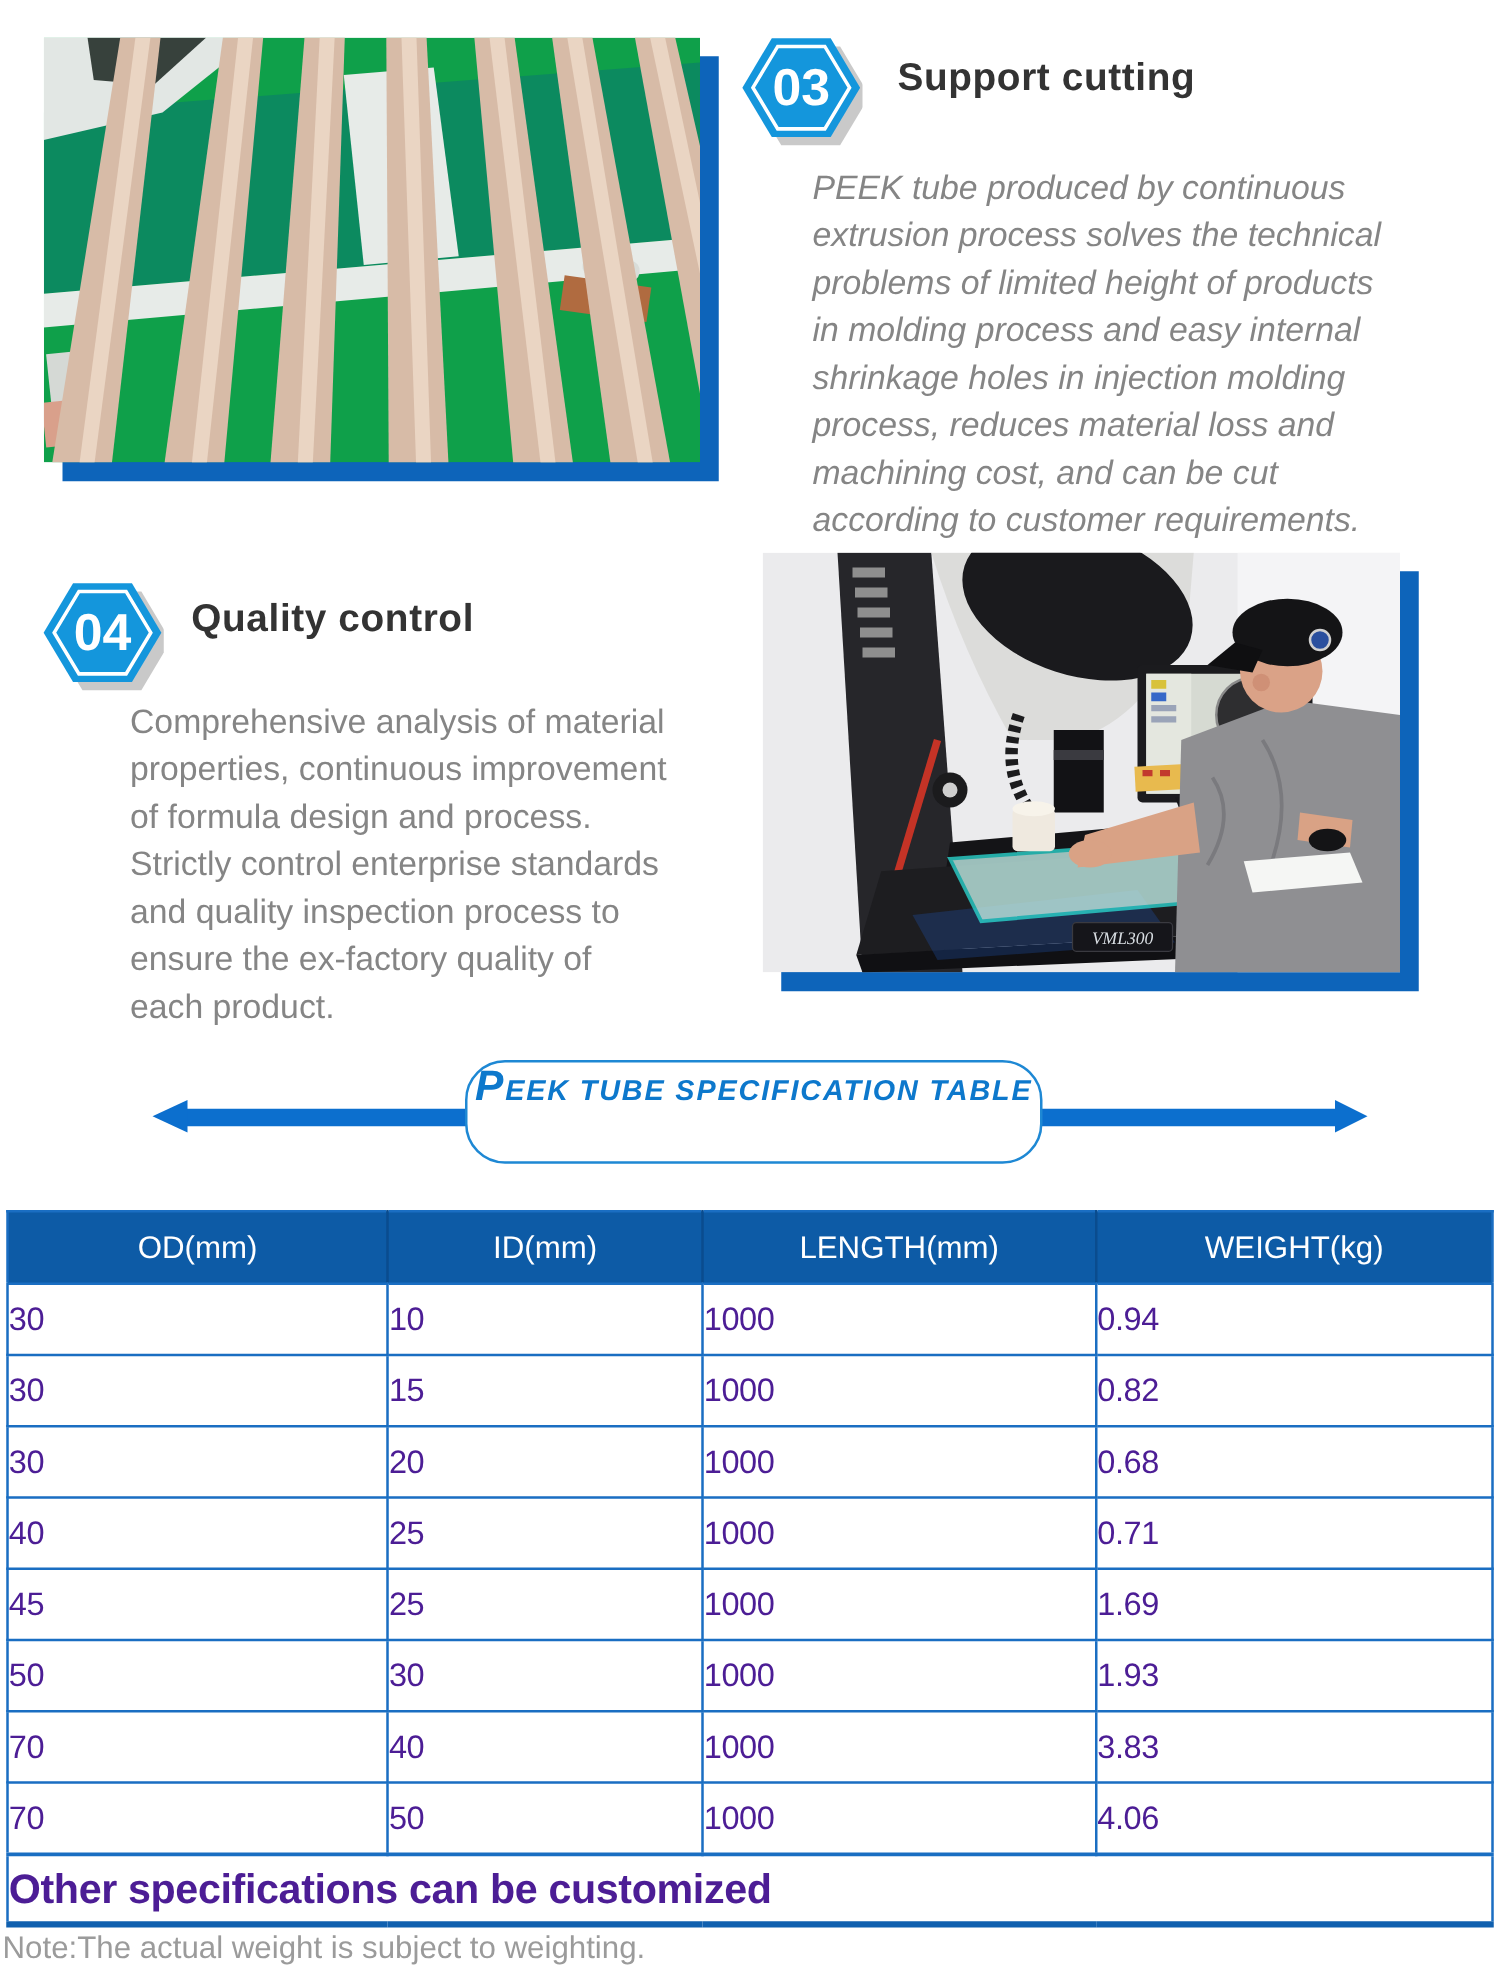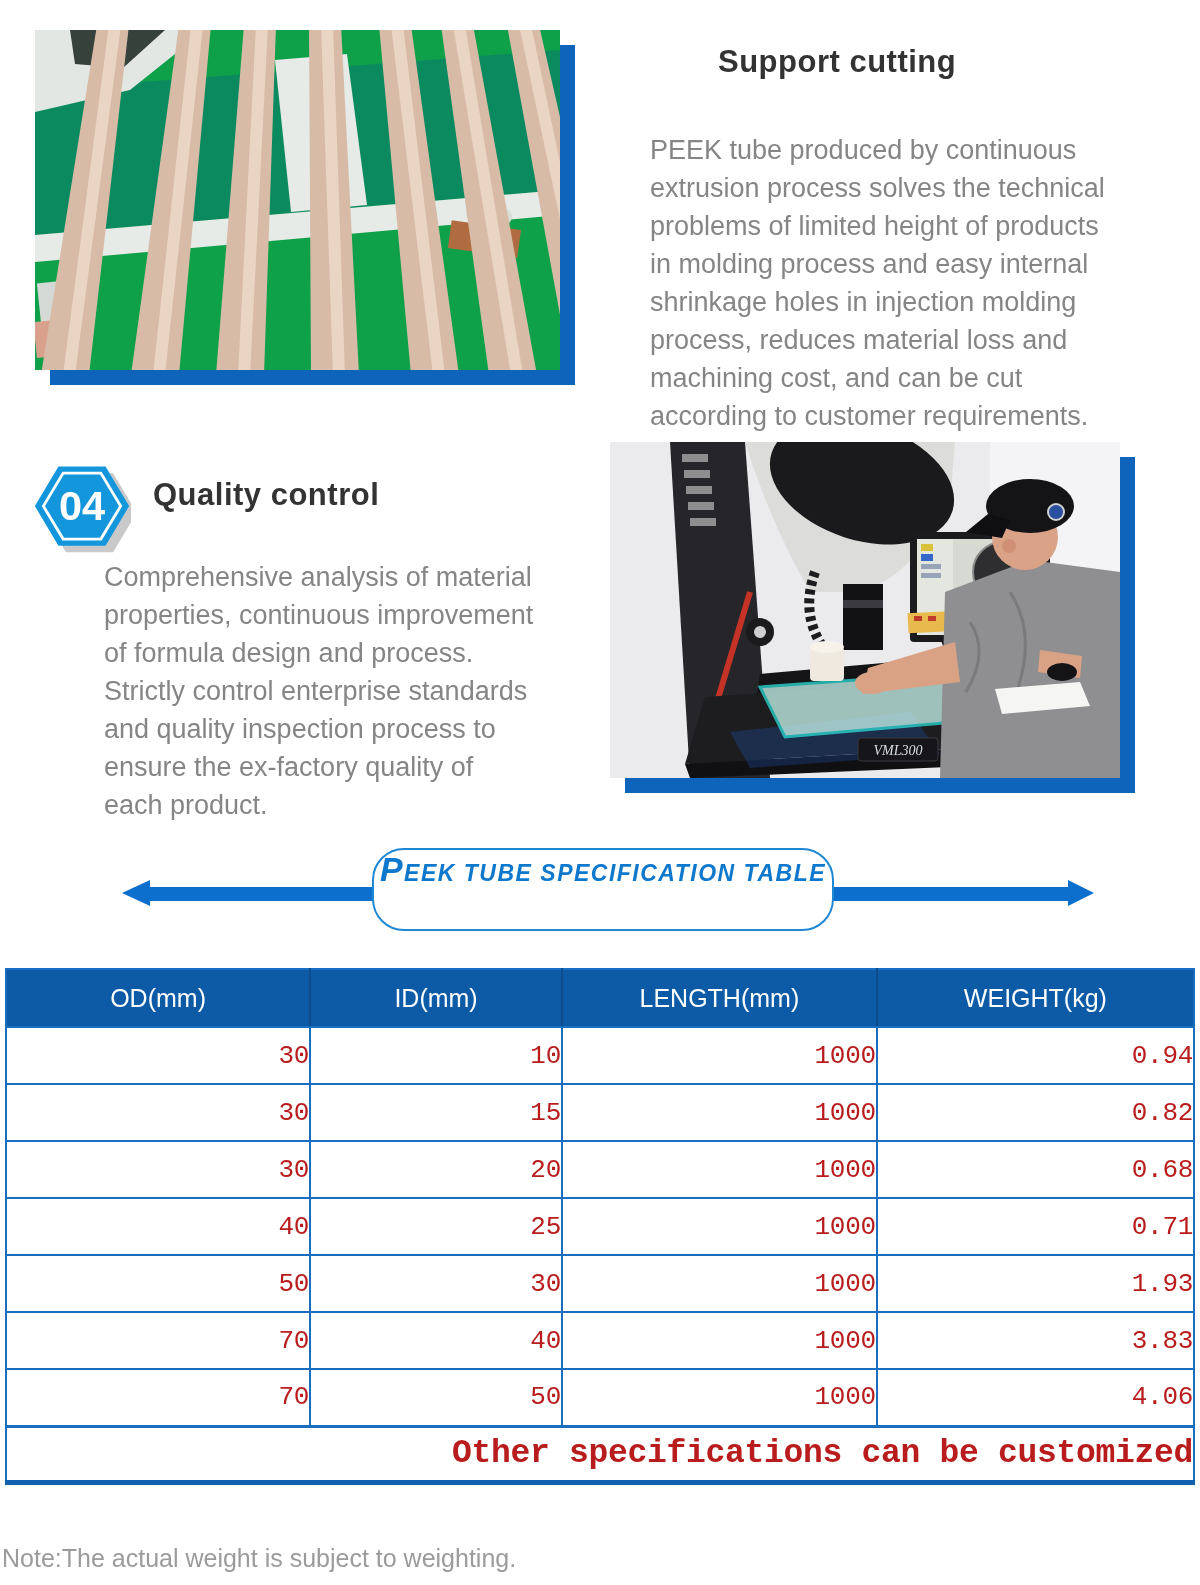--- a/index.html
+++ b/index.html
@@ -38,22 +38,22 @@
   table.spec { width:1190px; border-collapse:collapse; table-layout:fixed;
     border:2px solid #1a6ec2; border-bottom:5px solid #1060af; }
   table.spec col.c1{width:25.6%} table.spec col.c2{width:21.2%}
   table.spec col.c3{width:26.5%} table.spec col.c4{width:26.7%}
   table.spec th {
     background:#0d5ba6; color:#ffffff; font-weight:normal; font-size:25px;
     height:58px; border-bottom:2px solid #1a6ec2;
   }
   table.spec th + th { border-left:2px solid #0a4c8e; }
   table.spec td {
-    border:2px solid #1a6ec2; text-align:right; font-size:26px; color:#b91c1c;
-    height:57px; letter-spacing:-0.3px;font-family:Liberation Mono, monospace;
+    border:2px solid #1a6ec2; text-align:left; font-size:26px; color:#4c1d95;
+    height:57px; letter-spacing:-0.3px;
   }
   table.spec tfoot td {
     border-top:3px solid #1a6ec2; font-weight:bold; font-size:33px; height:56px;
   }
   .note { font-size:25px; color:#9b9b9b; }
 </style>
 </head>
 <body>
 
 <div id="page">
@@ -86,23 +86,31 @@
         <polygon points="344,-5 376,-5 424,345 376,345" fill="#d7bba7"></polygon>
         <polygon points="356,-5 368,-5 410,345 398,345" fill="#ead5c3"></polygon>
         <polygon points="406,-5 438,-5 502,345 454,345" fill="#d7bba7"></polygon>
         <polygon points="418,-5 430,-5 488,345 476,345" fill="#ead5c3"></polygon>
         <polygon points="472,-5 504,-5 584,345 536,345" fill="#d7bba7"></polygon>
         <polygon points="484,-5 496,-5 570,345 558,345" fill="#ead5c3"></polygon>
       </g>
     </svg>
   </div>
 
+  <div class="abs badge" style="left:592px; top:24px; width:98px; height:96px;">
+    <svg viewBox="0 0 104 100">
+      <polygon points="10,55 35,13 85,13 110,55 85,97 35,97" fill="#c9c9c9"></polygon>
+      <polygon points="2,48 27,6 77,6 102,48 77,90 27,90" fill="#1496dc"></polygon>
+      <polygon points="11,48 32,13 72,13 93,48 72,83 32,83" fill="none" stroke="#ffffff" stroke-width="3"></polygon>
+      <text class="badge-num" x="52" y="63" text-anchor="middle">03</text>
+    </svg>
+  </div>
   <div class="abs section-title" style="left:718px; top:44px;">Support cutting</div>
 
-  <div class="abs para" style="left:650px; top:131px; width:540px;">PEEK tube produced by continuous
+  <div class="abs para" style="left:650px; top:131px; width:540px;font-style:italic;">PEEK tube produced by continuous
 extrusion process solves the technical
 problems of limited height of products
 in molding process and easy internal
 shrinkage holes in injection molding
 process, reduces material loss and
 machining cost, and can be cut
 according to customer requirements.</div>
 
   <div class="abs badge" style="left:33px; top:460px; width:98px; height:96px;">
     <svg viewBox="0 0 104 100">
@@ -237,20 +245,26 @@
             <td>1000</td>
             <td>0.68</td>
           </tr>
           <tr>
             <td>40</td>
             <td>25</td>
             <td>1000</td>
             <td>0.71</td>
           </tr>
           <tr>
+            <td>45</td>
+            <td>25</td>
+            <td>1000</td>
+            <td>1.69</td>
+          </tr>
+          <tr>
             <td>50</td>
             <td>30</td>
             <td>1000</td>
             <td>1.93</td>
           </tr>
           <tr>
             <td>70</td>
             <td>40</td>
             <td>1000</td>
             <td>3.83</td>

